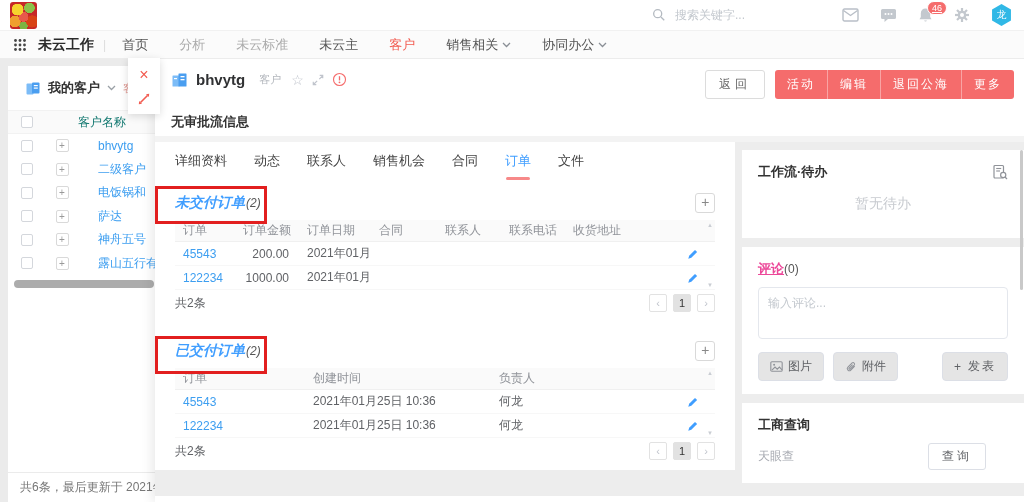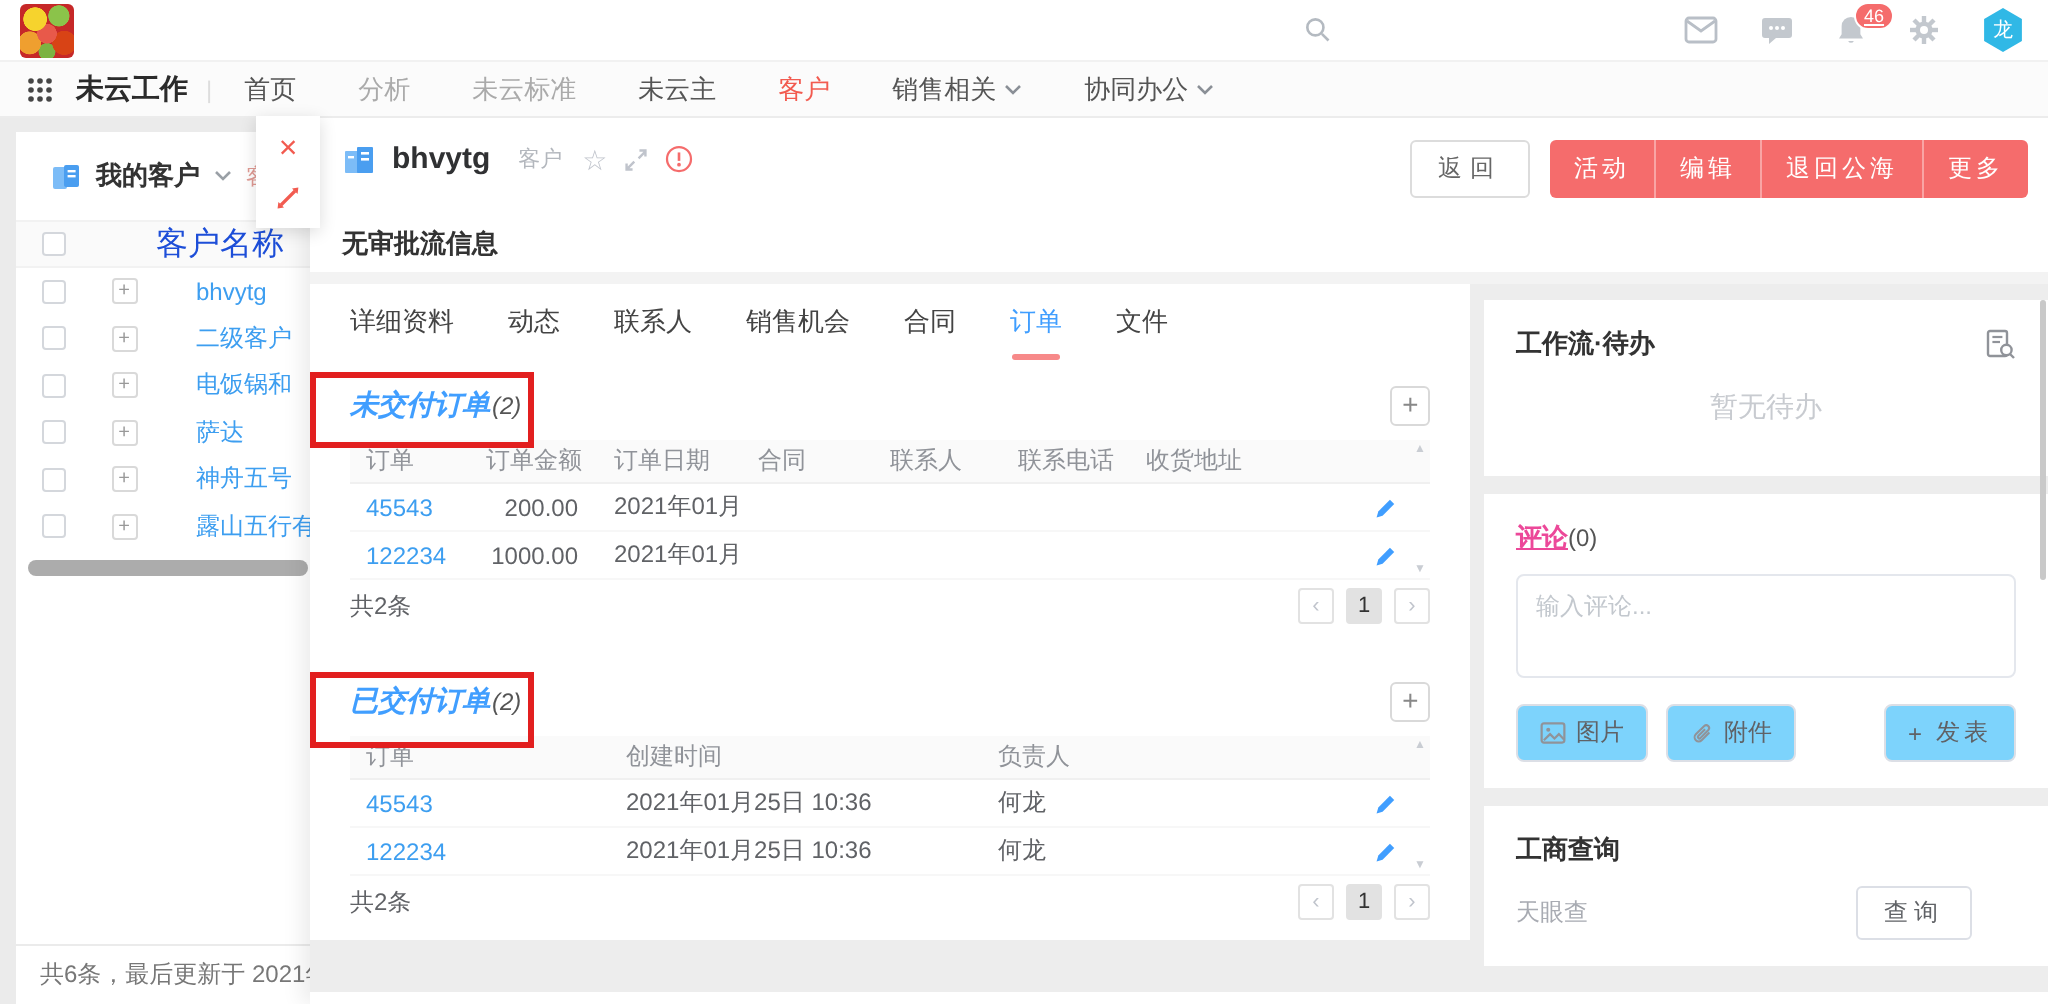--- a/index.html
+++ b/index.html
@@ -32,21 +32,21 @@
   .navdiv{color:#ddd;margin-right:16px;font-size:12px;}
   .nav-item{font-size:13px;color:#555;margin-right:31px;display:flex;align-items:center;gap:4px;white-space:nowrap;}
   .nav-item.muted{color:#aaa;}
   .nav-item.active{color:#f25b50;}
 
   
   .sidebar{position:absolute;left:8px;top:66px;bottom:0;width:152px;background:#fff;z-index:1;}
   .sb-head{height:44px;display:flex;align-items:center;padding-left:17px;gap:7px;}
   .sb-title{font-weight:bold;font-size:13px;color:#333;white-space:nowrap;}
   .sb-extra{font-size:11px;color:#e09a93;white-space:nowrap;}
-  .sb-colhead{height:24px;background:#fafafa;border-top:1px solid #f2f2f2;border-bottom:1px solid #f2f2f2;display:flex;align-items:center;color:#1d4ed8;font-size:16px;}
+  .sb-colhead{height:24px;background:#fafafa;border-top:1px solid #f2f2f2;border-bottom:1px solid #f2f2f2;display:flex;align-items:center;color:#0f766e;font-size:12px;}
   .cbcell{width:38px;display:flex;justify-content:center;flex:none;}
   .pluscell{width:32px;display:flex;justify-content:center;flex:none;}
   .checkbox{width:12px;height:12px;border:1px solid #d4d7dc;border-radius:2px;background:#fff;}
   .plusbox{width:13px;height:13px;border:1px solid #d9d9d9;border-radius:2px;color:#999;font-size:10px;line-height:11px;text-align:center;background:#fff;}
   .sb-row{height:23.5px;display:flex;align-items:center;}
   .sb-link{font-size:12px;color:#3d9ef0;padding-left:20px;white-space:nowrap;overflow:hidden;}
   .sb-hscroll{margin:5px 0 0 6px;width:140px;height:8px;background:#acacac;border-radius:4px;}
   .sb-footer{position:absolute;left:0;right:0;bottom:0;height:30px;background:#fff;border-top:1px solid #ebebeb;display:flex;align-items:center;padding-left:12px;color:#777;font-size:12px;white-space:nowrap;overflow:hidden;}
 
   
@@ -108,41 +108,42 @@
   .card-pad{padding:13px 16px;}
   .card-title{font-size:13px;font-weight:bold;color:#333;}
   .wf-card{height:88px;}
   .wf-title-row{display:flex;align-items:center;justify-content:space-between;}
   .wf-empty{text-align:center;color:#c8cbd0;font-size:14px;margin-top:14px;}
   .cm-title{color:#ec4899;font-size:13px;font-weight:bold;text-decoration:underline;}
   .cm-count{color:#555;font-size:12px;}
   .cm-input{margin-top:9px;width:100%;height:52px;border:1px solid #e4e7ed;border-radius:4px;resize:none;padding:7px 9px;font-size:12px;color:#666;outline:none;font-family:inherit;}
   .cm-input::placeholder{color:#c3c8ce;}
   .cm-btns{display:flex;align-items:center;gap:9px;margin-top:10px;}
-  .sbtn{display:flex;align-items:center;gap:5px;border:1px solid #dcdfe6;border-radius:4px;background:#7dd3fc;color:#606266;font-size:12px;padding:5px 11px;}
+  .sbtn{display:flex;align-items:center;gap:5px;border:1px solid #dcdfe6;border-radius:4px;background:#e5e5e5;color:#606266;font-size:12px;padding:5px 11px;}
   .publish{margin-left:auto;letter-spacing:2px;}
   .biz-card .row{display:flex;align-items:center;justify-content:space-between;margin-top:9px;padding-right:22px;}
   .biz-name{color:#a8abb2;font-size:12px;}
   .qbtn{border:1px solid #dcdfe6;border-radius:3px;background:#fff;color:#606266;font-size:12px;padding:4px 13px;letter-spacing:3px;}
   .rp-scroll{position:absolute;right:1px;top:8px;width:3px;height:140px;background:#c9c9c9;border-radius:2px;}
 
   svg{display:block;}
 </style>
 </head>
 <body>
 
 <div class="topbar">
   <div class="logo"></div>
   <div class="searchbox">
     <span>
       <svg width="14" height="14" viewBox="0 0 16 16">
           <circle cx="6.5" cy="6.5" r="4.6" fill="none" stroke="#b4bac1" stroke-width="1.5"></circle>
           <line x1="10.2" y1="10.2" x2="14" y2="14" stroke="#b4bac1" stroke-width="1.5"></line>
         </svg>
     </span>
+    <input type="text" placeholder="搜索关键字..." style="">
   </div>
   <div class="topicons">
     <span class="ticon">
       <svg width="17" height="14" viewBox="0 0 17 14">
           <rect x="1" y="1" width="15" height="12" rx="1.5" fill="none" stroke="#b9bfc7" stroke-width="1.4"></rect>
           <path d="M1.5 2.5l7 5 7-5" fill="none" stroke="#b9bfc7" stroke-width="1.4"></path>
         </svg>
     </span>
     <span class="ticon">
       <svg width="17" height="15" viewBox="0 0 17 15">

